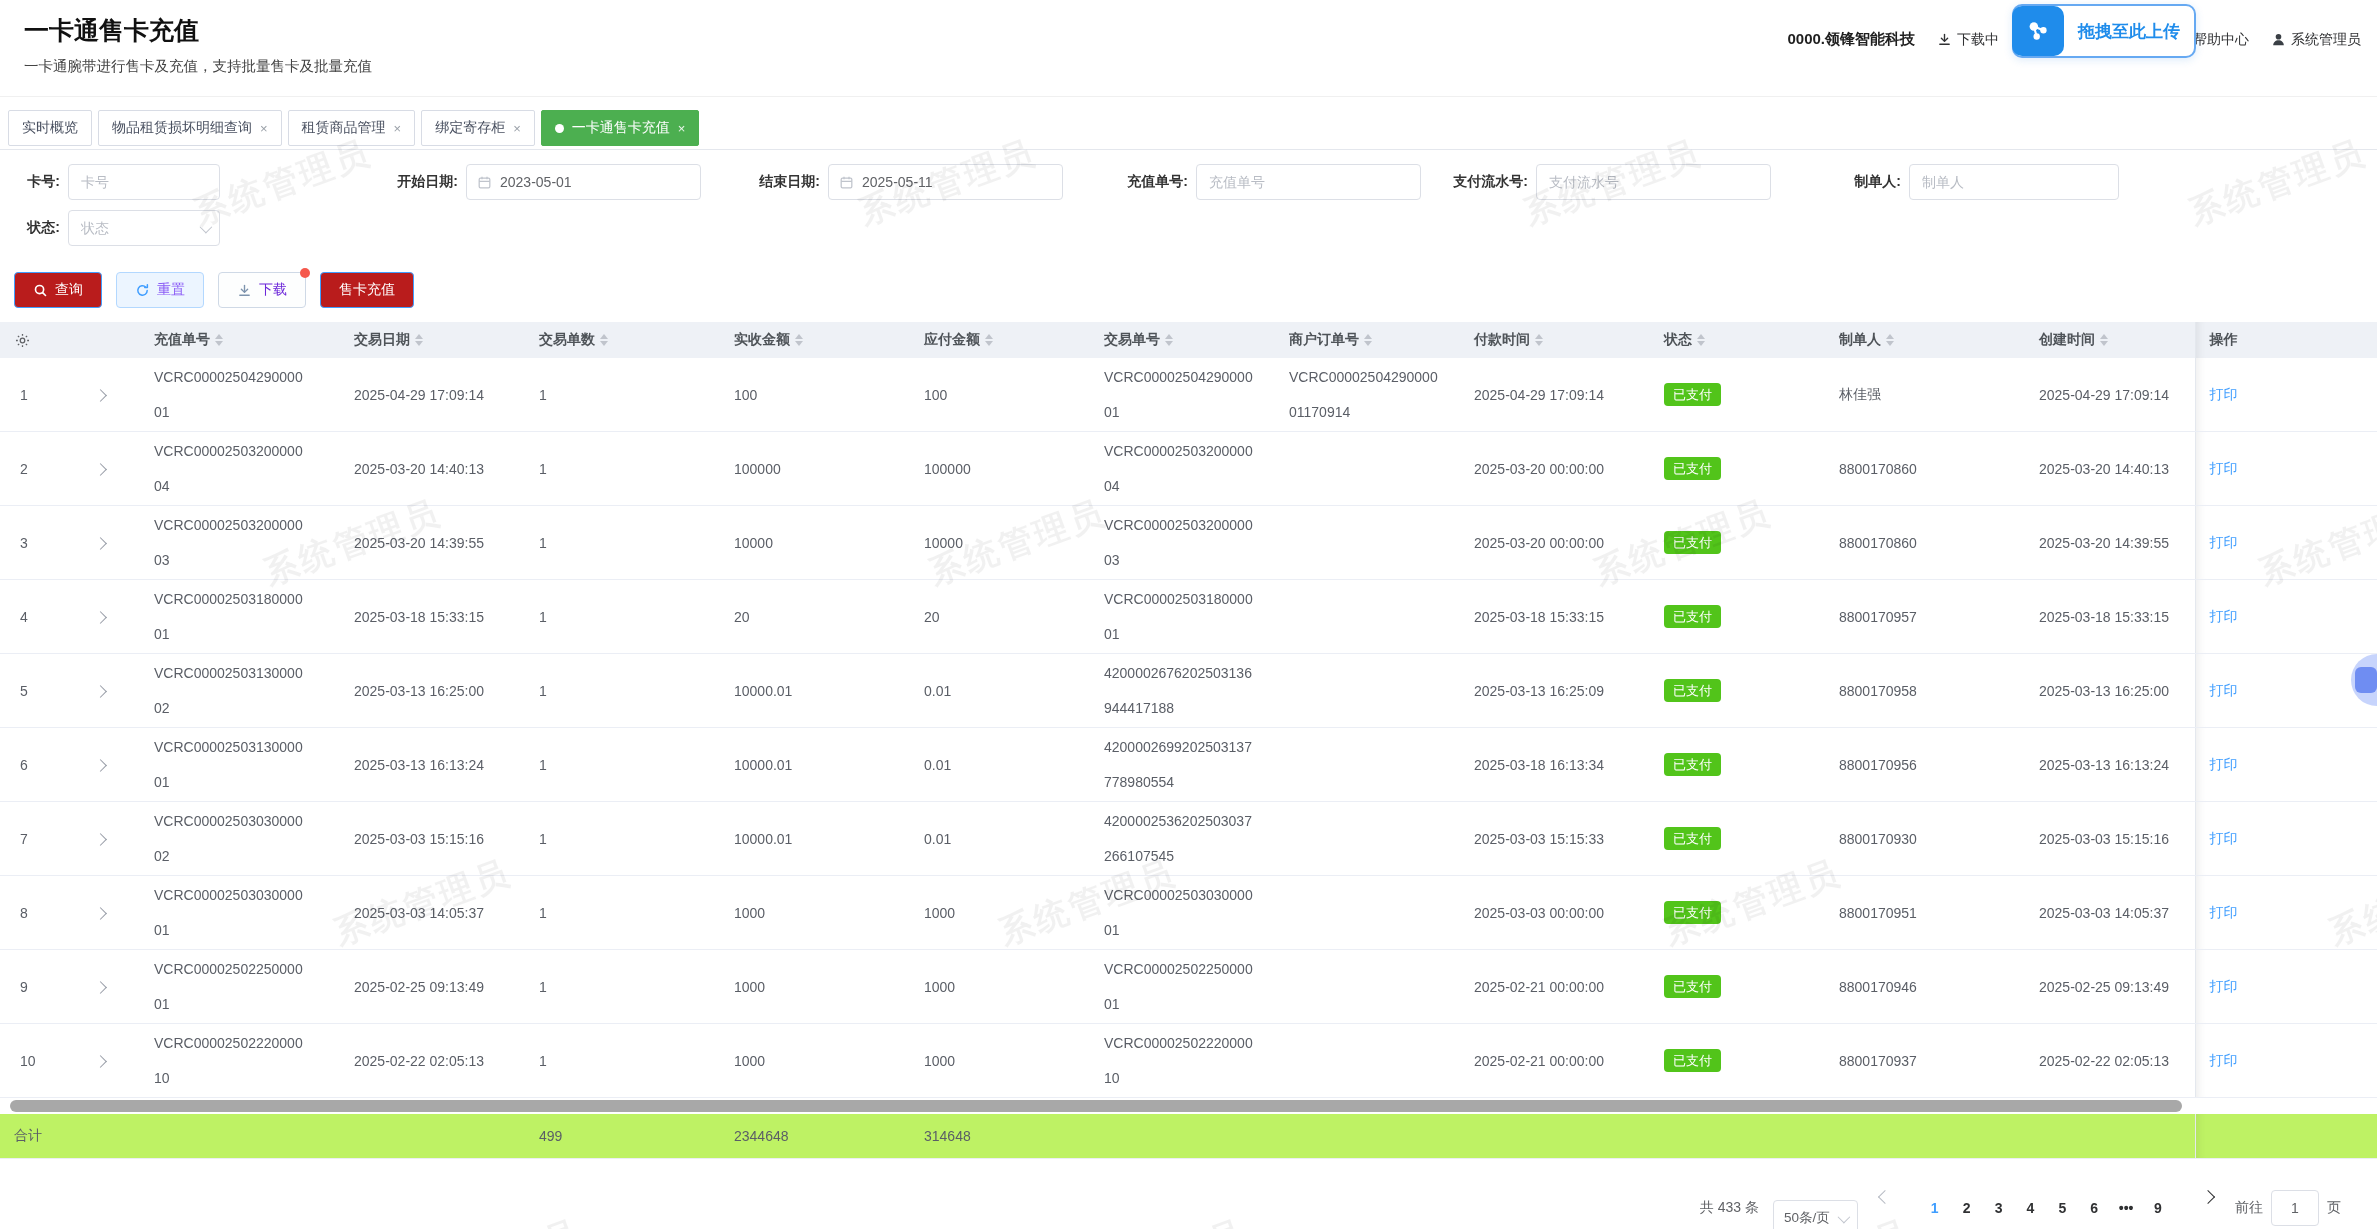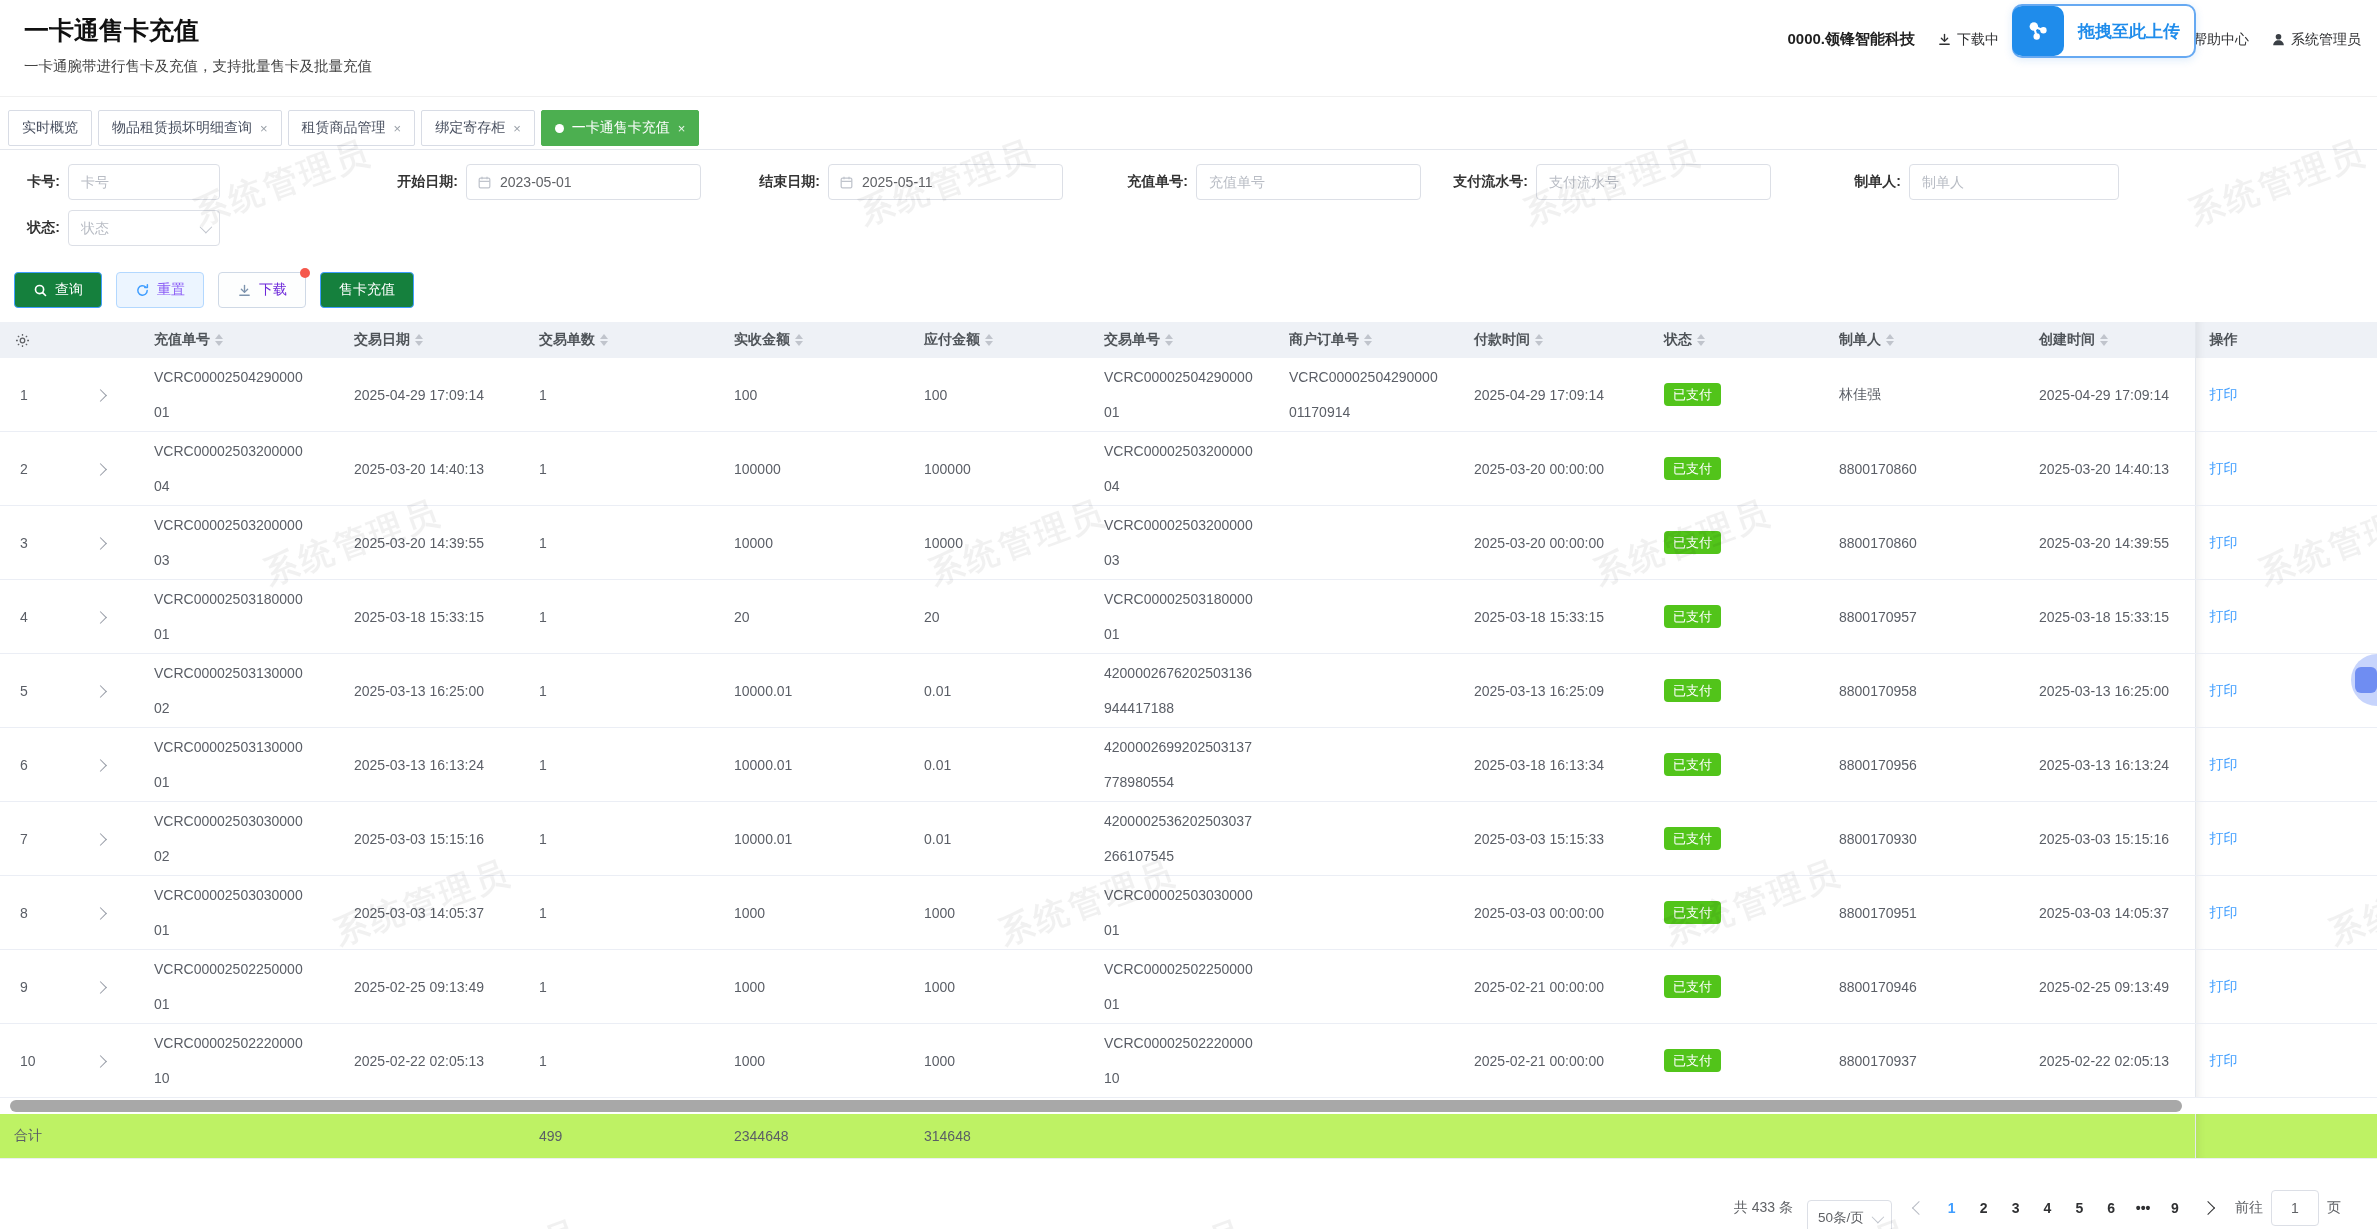--- a/index.html
+++ b/index.html
@@ -55,21 +55,21 @@
   .w-card{width:152px;} .w-date{width:235px;} .w-recharge{width:225px;}
   .w-serial{width:235px;} .w-creator{width:210px;} .w-status{width:152px;}
   .m-start{margin-left:156px;} .m-end{margin-left:37px;} .m-recharge{margin-left:43px;}
   .m-serial{margin-left:11px;} .m-creator{margin-left:66px;}
   .caret-down{width:8px;height:8px;border-right:1.4px solid #c0c4cc;border-bottom:1.4px solid #c0c4cc;
     transform:rotate(45deg) translateY(-2px);flex:none;}
   
   .actions{margin:26px 0 14px 14px;display:flex;align-items:center;gap:14px;}
   .btn{height:36px;border-radius:4px;border:1px solid transparent;display:inline-flex;align-items:center;
     gap:7px;padding:0 18px;font-size:14px;cursor:pointer;position:relative;font-family:inherit;}
-  .btn-primary{background:#15803d;border-color:#409eff;color:#fff;justify-content:space-between;}
+  .btn-primary{background:#b91c1c;border-color:#409eff;color:#fff;justify-content:space-between;}
   .btn-reset{background:#ecf5ff;border-color:#b3d8ff;color:#8b5cf6;}
   .btn-download{background:#fdfefe;border-color:#cfd9e6;color:#6d28d9;}
   .red-dot{position:absolute;top:-5px;right:-5px;width:10px;height:10px;border-radius:50%;background:#f5584c;}
   
   .grid{width:2377px;border-collapse:collapse;table-layout:fixed;}
   .grid th{height:36px;background:#eef1f6;color:#4e5358;font-weight:600;font-size:14px;
     text-align:left;padding:0 0 0 14px;white-space:nowrap;}
   .grid td{height:73px;border-bottom:1px solid #ebeef5;color:#5a5e66;font-size:14px;
     padding:0 4px 0 14px;vertical-align:middle;}
   .grid td.idx{padding-left:20px;}
@@ -93,21 +93,21 @@
   .hscroll-thumb{width:2172px;height:12px;border-radius:7px;background:#a8a8a8;cursor:pointer;}
   
   .summary-table td{height:44px;background:#bef264;color:#5a5e66;border-bottom:1px solid #ebeef5;
     padding-left:14px;}
   .summary-table td.sum-label{padding-left:14px;}
   
   .pagination{display:flex;align-items:center;justify-content:flex-end;padding:20px 36px 0 0;gap:14px;
     color:#606266;font-size:14px;}
   .page-size-select{display:flex;align-items:center;gap:8px;height:34px;border:1px solid #dcdfe6;
     border-radius:4px;padding:0 10px;color:#606266;font-size:13.5px;cursor:pointer;margin-top:21px;}
-  .pages{display:flex;align-items:center;gap:6px;}
+  .pages{display:flex;align-items:flex-start;gap:23px;}
   .page-num{min-width:28px;height:32px;display:inline-flex;align-items:center;justify-content:center;
     font-weight:bold;color:#303133;cursor:pointer;}
   .page-num.active{color:#409eff;}
   .pg-arrow{width:9px;height:9px;border-top:1.6px solid #303133;border-right:1.6px solid #303133;
     display:inline-block;cursor:pointer;}
   .pg-prev{transform:rotate(-135deg);border-color:#b8bcc4;margin:0 8px;}
   .pg-next{transform:rotate(45deg);margin:0 8px;}
   .goto{display:flex;align-items:center;gap:8px;}
   .goto input{width:42px;height:32px;border:1px solid #dcdfe6;border-radius:4px;text-align:center;
     font-size:14px;color:#606266;outline:none;font-family:inherit;}

